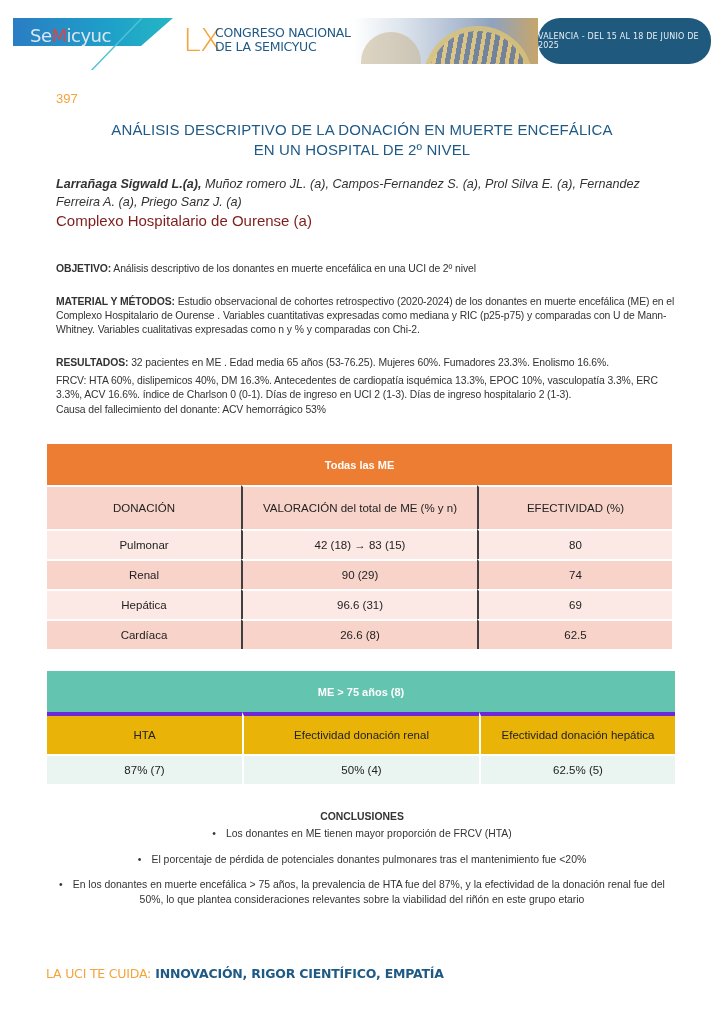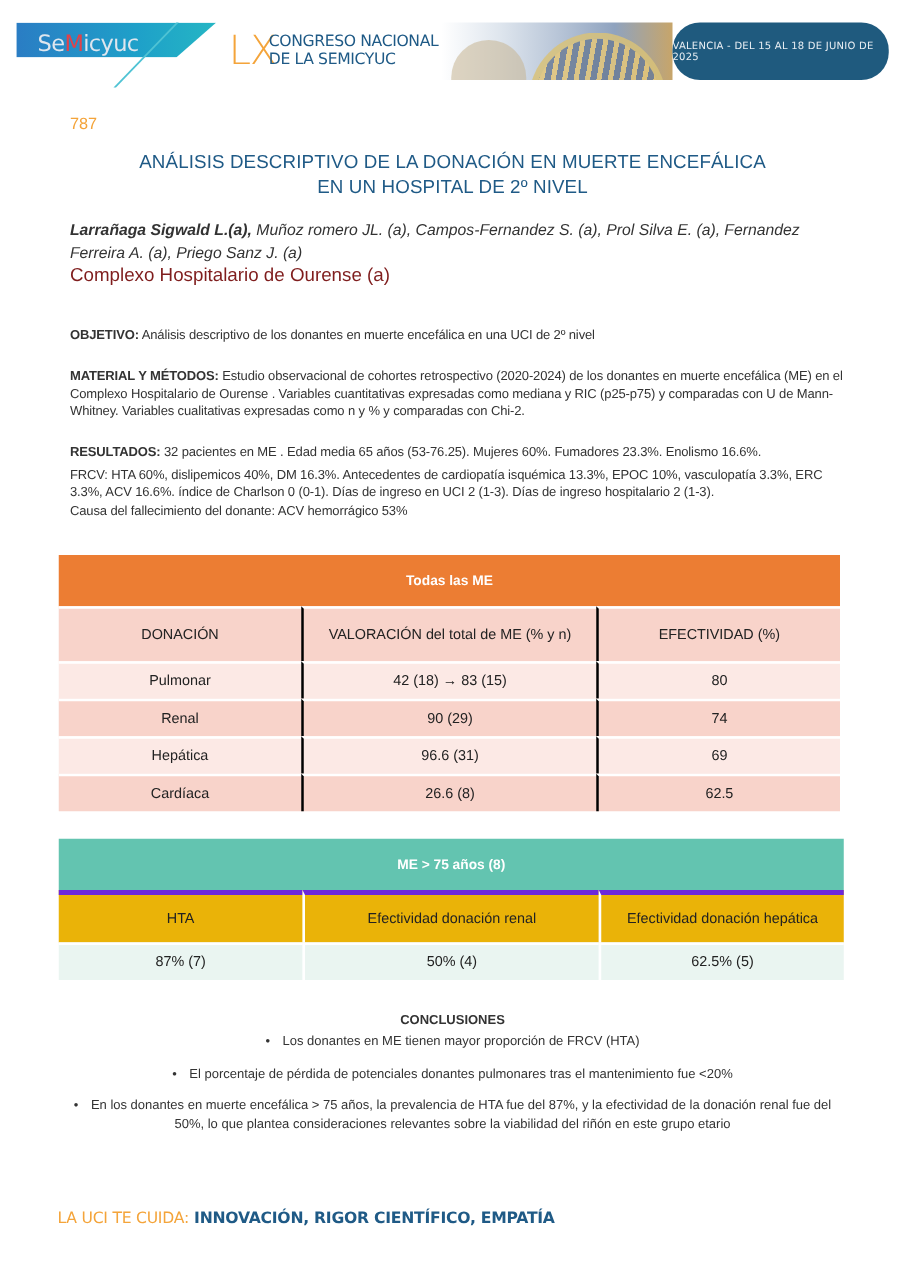--- a/index.html
+++ b/index.html
@@ -82,21 +82,21 @@
   .p-causa { top: 403px; }
 
   
   table { border-collapse: separate; border-spacing: 0; position: absolute; table-layout: fixed; }
   td, th { text-align: center; font-size: 11.5px; color: #222; font-weight: normal; }
   .t1 { left: 47px; top: 444px; width: 625px; }
   .t1 .hdr td { background: #ec7d33; color: #fff; font-weight: bold; height: 41px; font-size: 11px; margin-left: 26px; }
   .t1 .colhdr td { background: #f8d3ca; height: 44px; border-top: 2px solid #fff; }
   .t1 .r-odd td { background: #fce9e5; height: 30px; border-top: 2px solid #fff; }
   .t1 .r-even td { background: #f8d3ca; height: 30px; border-top: 2px solid #fff; }
-  .t1 td + td { border-left: 2px solid #000000; }
+  .t1 td + td { border-left: 2px solid #404040; }
 
   .t2 { left: 47px; top: 671px; width: 628px; }
   .t2 .hdr td { background: #63c4b0; color: #fff; font-weight: bold; height: 41px; font-size: 11px; }
   .t2 .colhdr td { background: #eab308; height: 42px; border-top: 4px solid #6d28d9; }
   .t2 .vals td { background: #eaf5f1; height: 30px; border-top: 2px solid #fff; }
   .t2 td + td { border-left: 2px solid #fff; }
 
   
   .concl-title {
     position: absolute; left: 0; top: 811px; width: 724px; text-align: center;
@@ -133,21 +133,21 @@
     <div>CONGRESO NACIONAL</div>
     <div>DE LA SEMICYUC</div>
   </div>
   <div class="photo">
     <div class="arch2"></div>
     <div class="arch"></div>
   </div>
   <div class="date-box">VALENCIA - DEL 15 AL 18 DE JUNIO DE 2025</div>
 </div>
 
-<div class="abstract-number">787</div>
+<div class="abstract-number">397</div>
 <div class="title">
   <div>ANÁLISIS DESCRIPTIVO DE LA DONACIÓN EN MUERTE ENCEFÁLICA</div>
   <div>EN UN HOSPITAL DE 2º NIVEL</div>
 </div>
 <div class="authors"><b>Larrañaga Sigwald L.(a),</b><span> Muñoz romero JL. (a), Campos-Fernandez S. (a), Prol Silva E. (a),  Fernandez Ferreira A. (a), Priego Sanz J. (a)</span></div>
 <div class="affiliation">Complexo Hospitalario de Ourense (a)</div>
 
 <div class="para p-obj"><b>OBJETIVO:</b><span> Análisis descriptivo de los donantes en muerte encefálica en una UCI de 2º nivel</span></div>
 <div class="para p-mat"><b>MATERIAL Y MÉTODOS:</b><span> Estudio observacional de cohortes retrospectivo (2020-2024) de los donantes en muerte encefálica (ME) en el Complexo Hospitalario de Ourense . Variables cuantitativas expresadas como mediana y RIC (p25-p75) y comparadas con U de Mann-Whitney. Variables cualitativas expresadas como n y % y comparadas con Chi-2.</span></div>
 <div class="para p-res"><b>RESULTADOS:</b><span> 32 pacientes en ME . Edad media 65 años (53-76.25). Mujeres 60%. Fumadores 23.3%. Enolismo 16.6%.</span></div>

